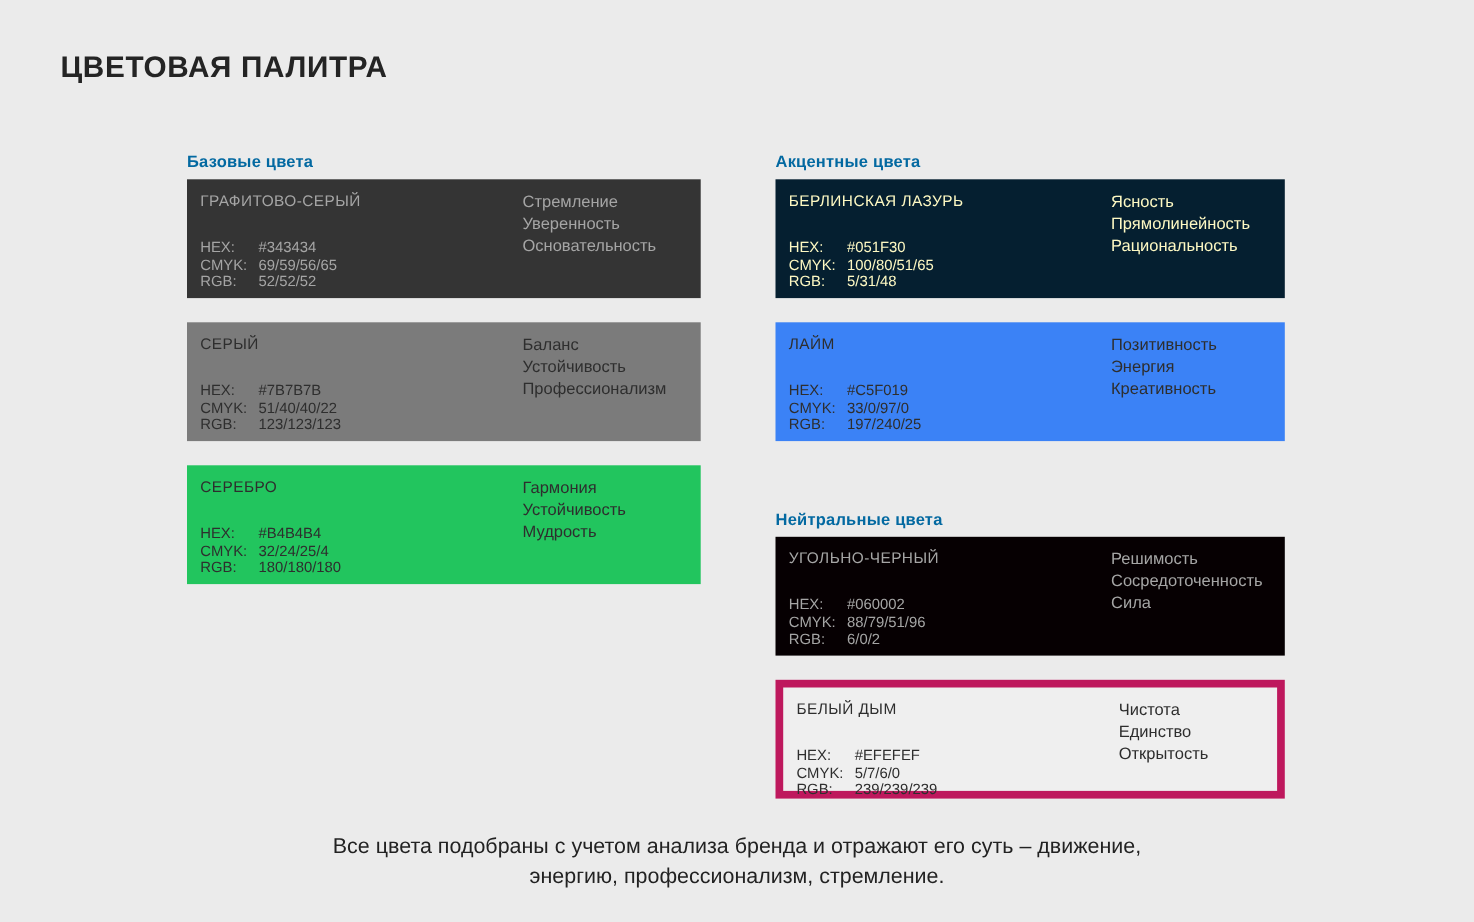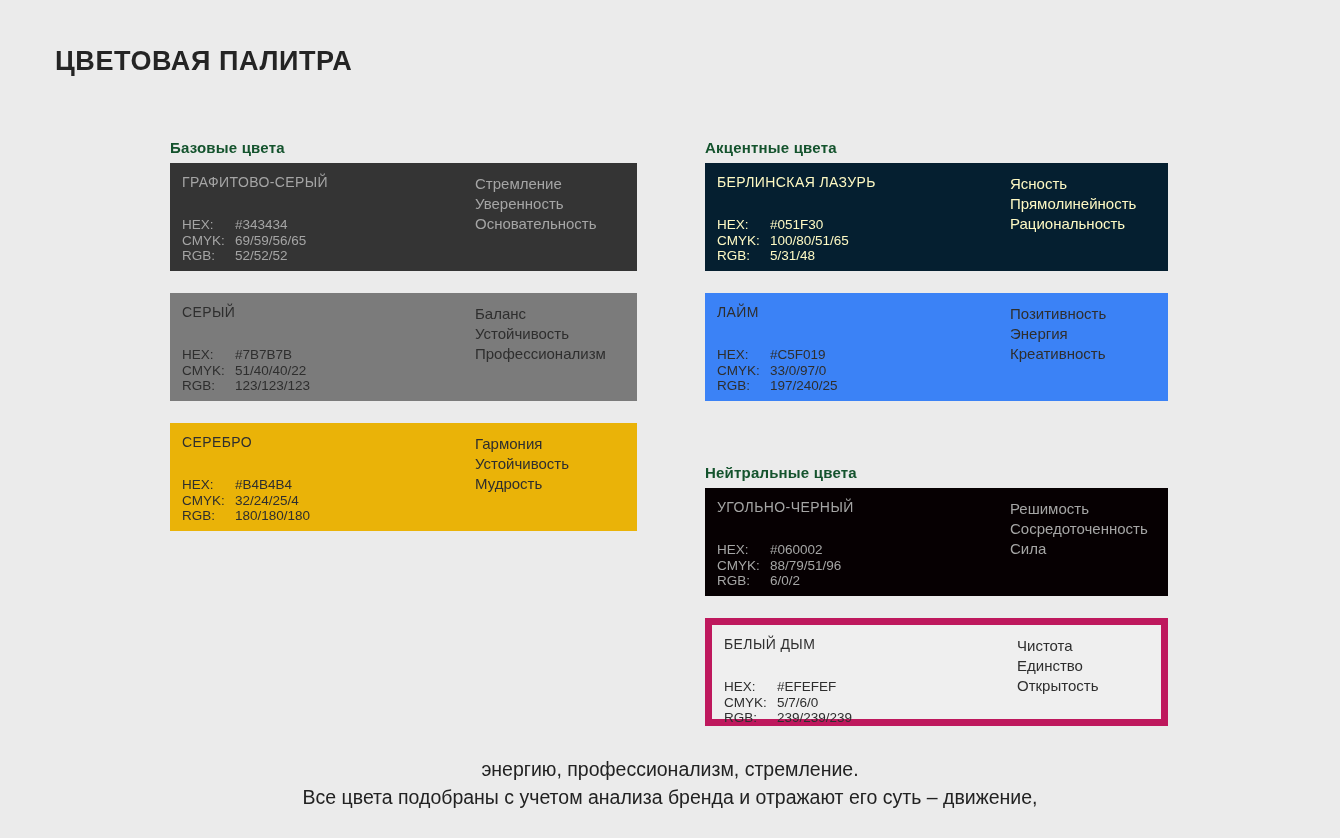--- a/index.html
+++ b/index.html
@@ -22,21 +22,21 @@
     display: flex;
     align-items: flex-start;
     margin: 62px 0 0 170px;
   }
   .col-left  { width: 467px; }
   .col-right { width: 463px; margin-left: 68px; }
   .section-label {
     font-size: 15px;
     font-weight: 700;
     letter-spacing: 0.2px;
-    color: #14532d;
+    color: #0369a1;
     margin: 0 0 7px 0;
   }
   .section-neutral { margin-top: 63px; }
   .card {
     height: 108px;
     padding: 11px 12px 10px 12px;
     display: flex;
     margin-bottom: 22px;
   }
   .card:last-child { margin-bottom: 0; }
@@ -107,21 +107,21 @@
           <div class="spec-row"><span class="spec-label">RGB:</span><span class="spec-value">123/123/123</span></div>
         </div>
       </div>
       <div class="card-traits">
         <div>Баланс</div>
         <div>Устойчивость</div>
         <div>Профессионализм</div>
       </div>
     </div>
 
-    <div class="card text-dark" style="background-color: #eab308;">
+    <div class="card text-dark" style="background-color: #22c55e;">
       <div class="card-left">
         <div class="card-name">СЕРЕБРО</div>
         <div class="specs">
           <div class="spec-row"><span class="spec-label">HEX:</span><span class="spec-value">#B4B4B4</span></div>
           <div class="spec-row"><span class="spec-label">CMYK:</span><span class="spec-value">32/24/25/4</span></div>
           <div class="spec-row"><span class="spec-label">RGB:</span><span class="spec-value">180/180/180</span></div>
         </div>
       </div>
       <div class="card-traits">
         <div>Гармония</div>
@@ -196,15 +196,15 @@
       <div class="card-traits">
         <div>Чистота</div>
         <div>Единство</div>
         <div>Открытость</div>
       </div>
     </div>
   </div>
 </div>
 
 <div class="footer">
+  <div>Все цвета подобраны с учетом анализа бренда и отражают его суть – движение,</div>
   <div>энергию, профессионализм, стремление.</div>
-  <div>Все цвета подобраны с учетом анализа бренда и отражают его суть – движение,</div>
 </div>
 
 </body></html>

